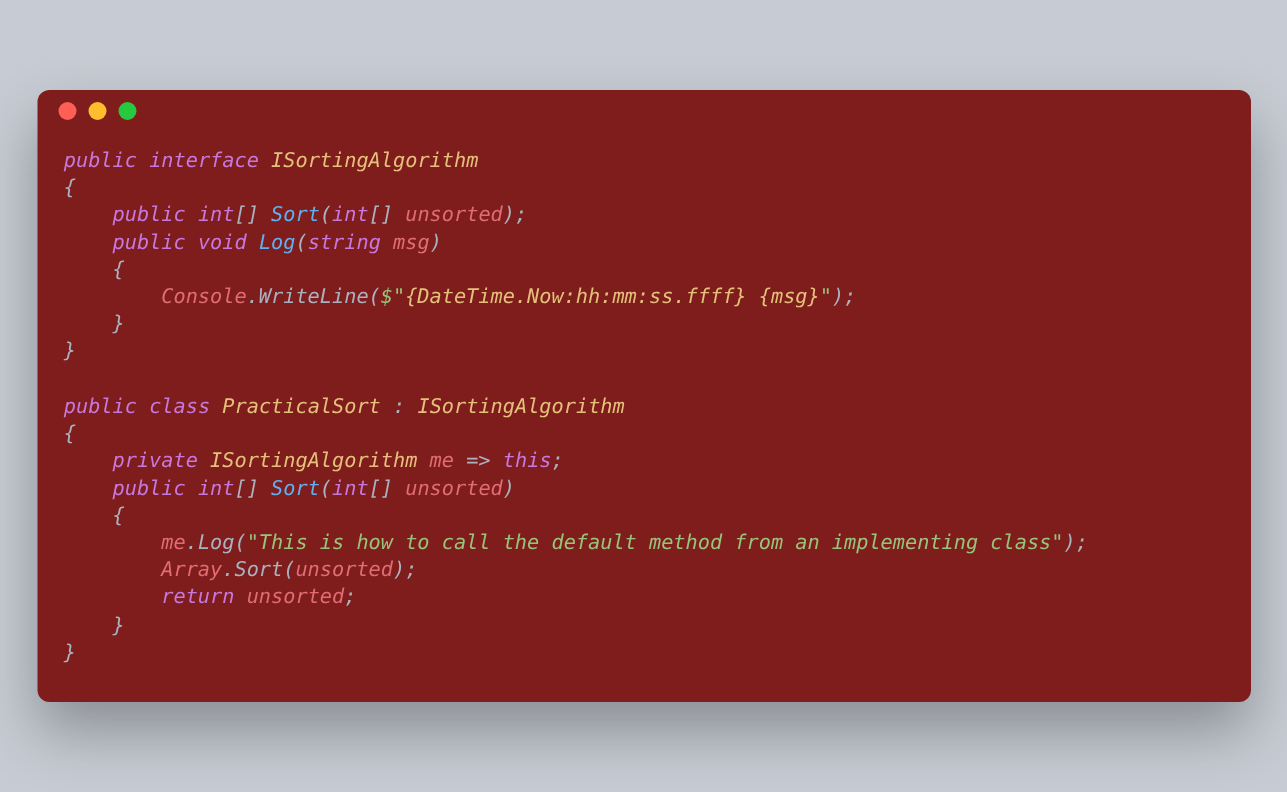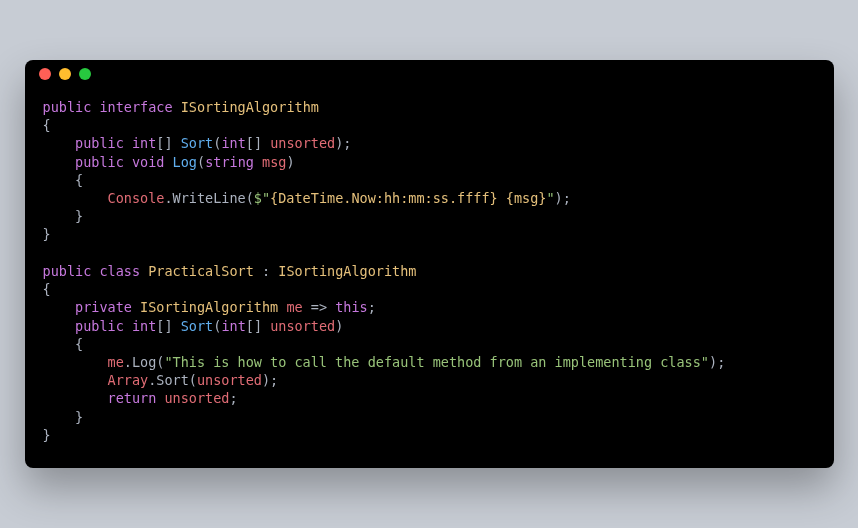--- a/index.html
+++ b/index.html
@@ -11,24 +11,25 @@
       width: 858px;
       height: 528px;
       background: #c7ccd4;
       display: flex;
       align-items: center;
       justify-content: center;
       font-family: 'Menlo', 'Consolas', 'Monaco', monospace;
     }
     .window {
       width: 809px;
-      background: #000000;
+      background: #7f1d1d;
       border-radius: 8px;
       box-shadow: 0 20px 40px rgba(0,0,0,0.3);
       overflow: hidden;
+      font-style: italic;
     }
     .titlebar {
       height: 28px;
       display: flex;
       align-items: center;
       padding-left: 14px;
       gap: 8px;
     }
     .dot {
       width: 12px;

